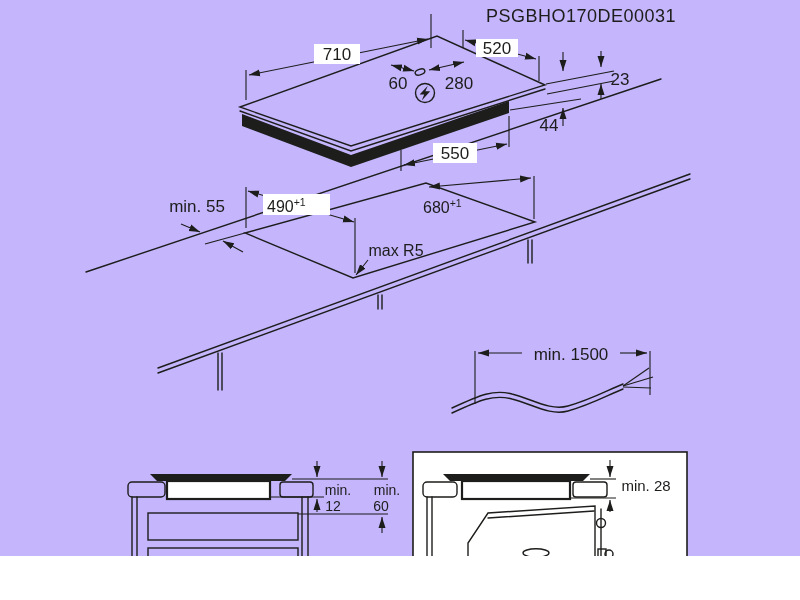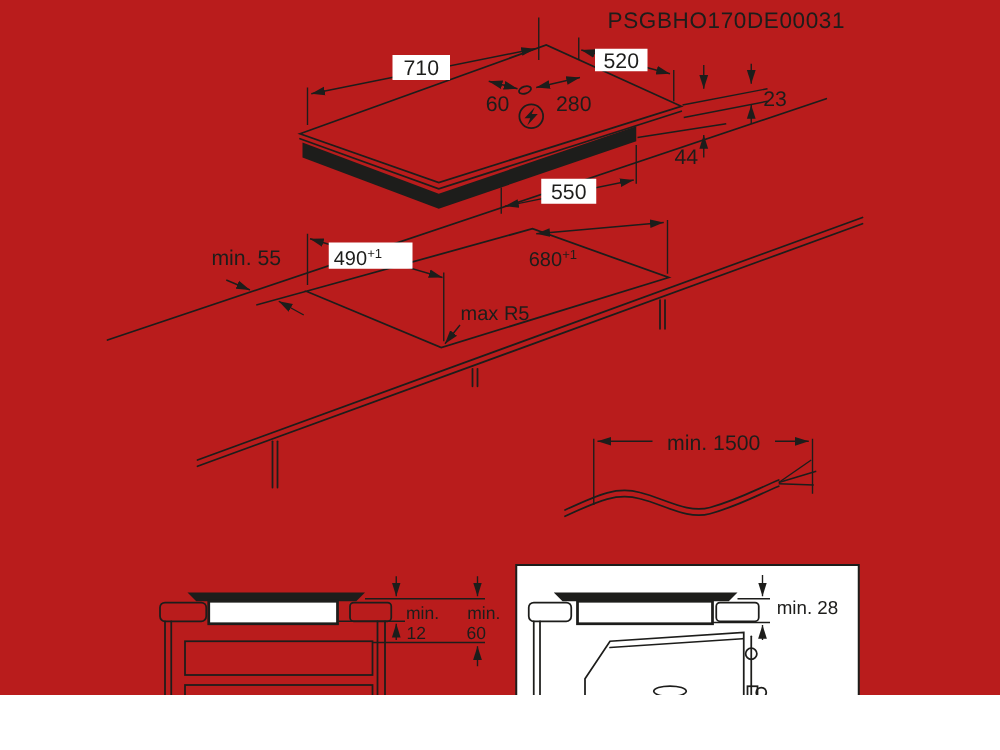--- a/index.html
+++ b/index.html
@@ -1,16 +1,16 @@
 <!DOCTYPE html>
 <html><head>
 <meta charset="utf-8">
 <style>
   html,body{margin:0;padding:0;background:#ffffff;}
-  .page{position:relative;width:800px;height:556px;background:#b91c1c;overflow:hidden;
+  .page{position:relative;width:800px;height:556px;background:#c4b5fd;overflow:hidden;
         font-family:"Liberation Sans", sans-serif;}
   svg{display:block;}
   text{fill:#1d1d1b;font-family:"Liberation Sans", sans-serif;}
   .ln{stroke:#1d1d1b;stroke-width:1.4;fill:none;stroke-linecap:round;}
   .thin{stroke:#1d1d1b;stroke-width:1.1;fill:none;}
   .heavy{stroke:#1d1d1b;stroke-width:2.2;fill:#ffffff;}
   .blk{fill:#1d1d1b;stroke:none;}
   .wht{fill:#ffffff;}
   .dimtxt{font-size:17px;}
   .dimtxt16{font-size:16px;}

